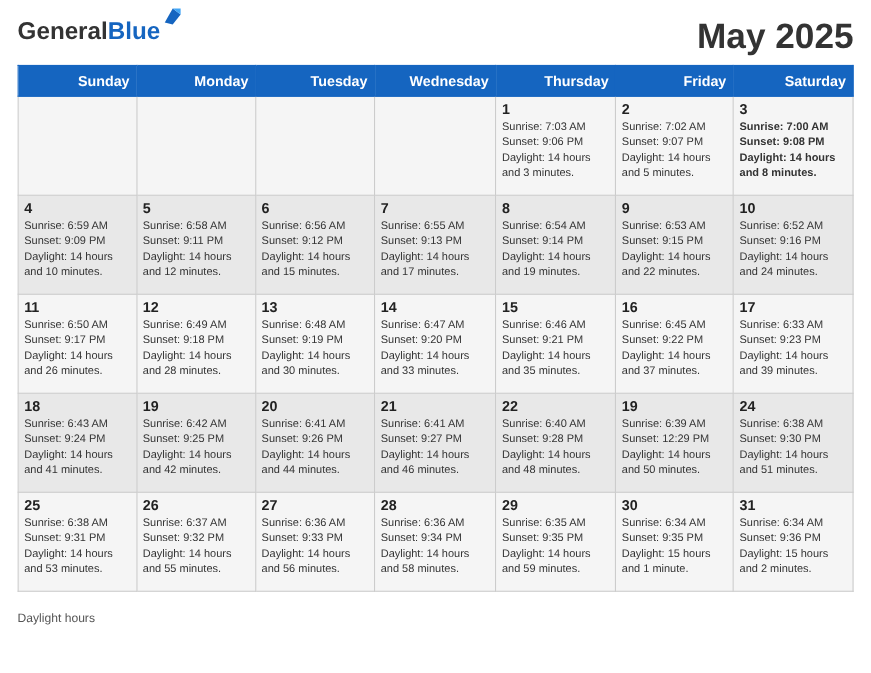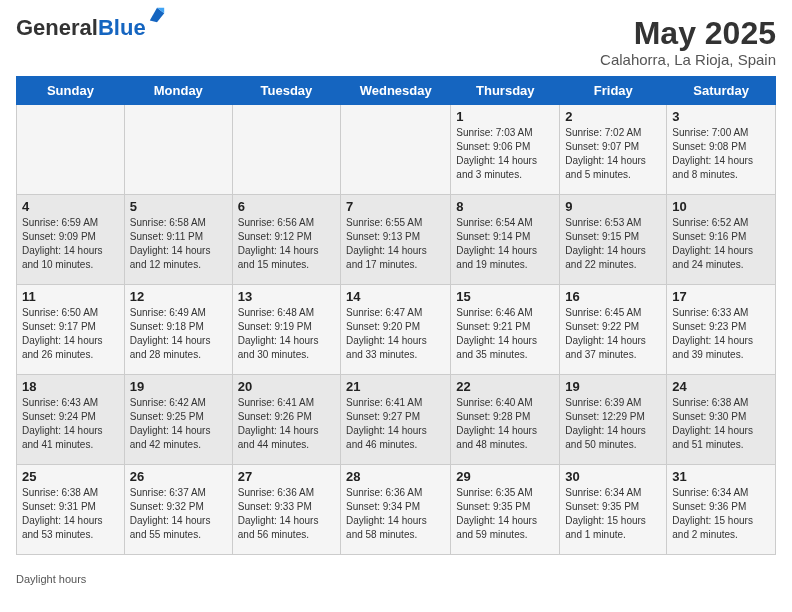--- a/index.html
+++ b/index.html
@@ -46,21 +46,21 @@
       color: #555;
     }
     table {
       width: 100%;
       border-collapse: collapse;
       font-size: 11px;
     }
     thead tr th {
       background-color: #1565c0;
       color: #fff;
-      text-align: center;
+      text-align: right;
       padding: 6px 6px;
       font-size: 13px;
       font-weight: bold;
       border: 1px solid #1565c0;
     }
     tbody tr td {
       border: 1px solid #ccc;
       vertical-align: top;
       padding: 4px 5px;
       width: 113px;
@@ -108,21 +108,20 @@
         </span>
         <svg class="logo-icon" viewBox="0 0 20 20" xmlns="http://www.w3.org/2000/svg">
           <polygon points="2,16 10,2 18,8 10,18" fill="#1565c0"></polygon>
           <polygon points="10,2 18,8 18,2" fill="#42a5f5"></polygon>
         </svg>
       </div>
     </div>
   </div>
   <div class="title-block">
     <div class="month-title">May 2025</div>
-    <div class="location">Calahorra, La Rioja, Spain</div>
   </div>
 </div>
 
 <table>
   <thead>
     <tr id="header-row">
     <th>Sunday</th>
         <th>Monday</th>
         <th>Tuesday</th>
         <th>Wednesday</th>
@@ -144,21 +143,21 @@
 Daylight: 14 hours and 3 minutes.</div>
         </td>
         <td>
           <span class="day-num">2</span>
           <div class="day-info" style="white-space: pre-line;">Sunrise: 7:02 AM
 Sunset: 9:07 PM
 Daylight: 14 hours and 5 minutes.</div>
         </td>
         <td>
           <span class="day-num">3</span>
-          <div class="day-info" style="white-space: pre-line;">Sunrise: 7:00 AM
+          <div class="day-info" style="white-space: pre-line; font-weight: bold;">Sunrise: 7:00 AM
 Sunset: 9:08 PM
 Daylight: 14 hours and 8 minutes.</div>
         </td>
       </tr>
       <tr>
         <td>
           <span class="day-num">4</span>
           <div class="day-info" style="white-space: pre-line;">Sunrise: 6:59 AM
 Sunset: 9:09 PM
 Daylight: 14 hours and 10 minutes.</div>

